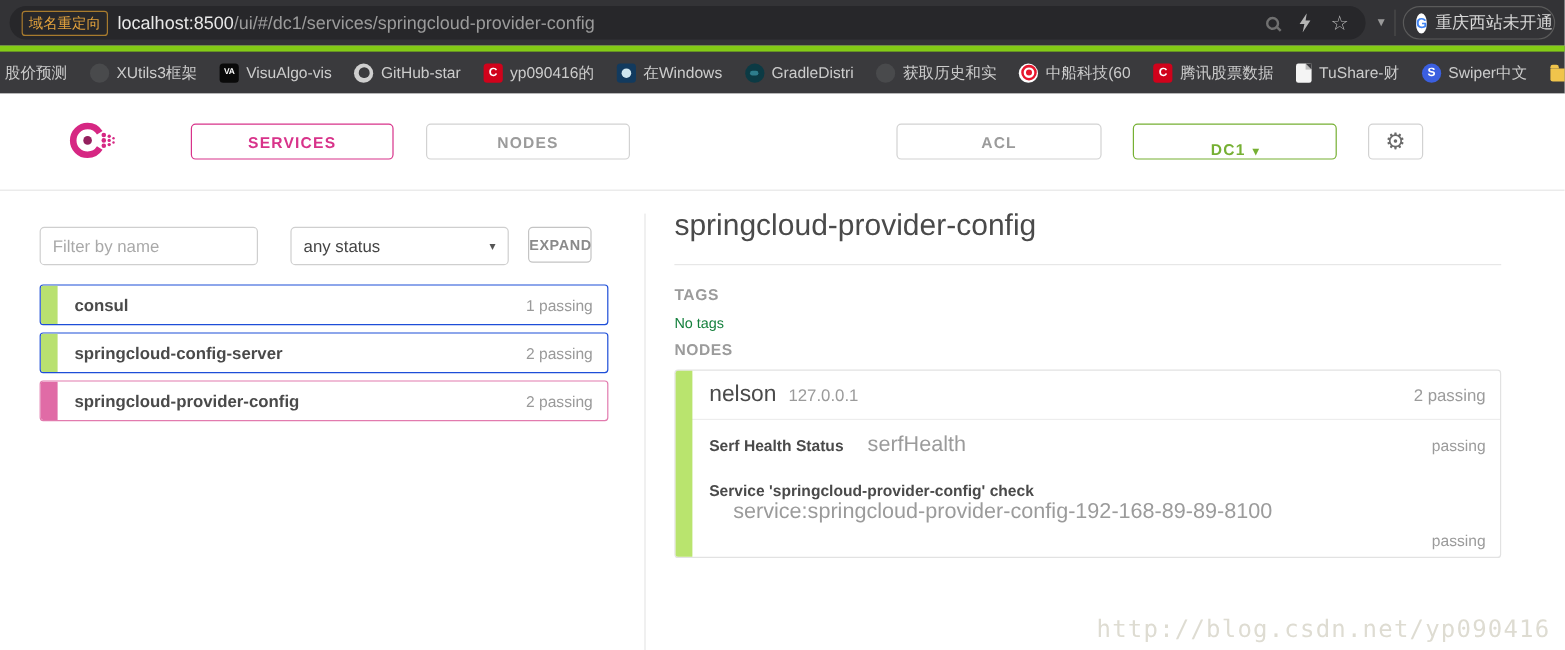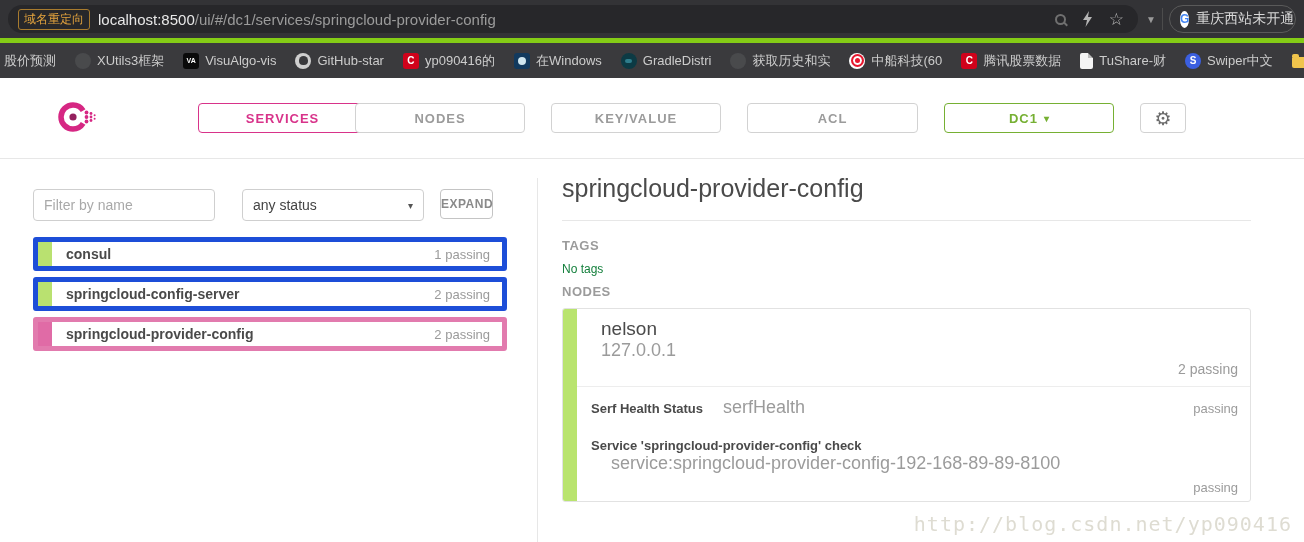--- a/index.html
+++ b/index.html
@@ -47,61 +47,61 @@
 
   
   .app { position:relative; height:464px; background:#fff; }
   .logo { position:absolute; left:56px; top:18px; }
   .nav-btn { position:absolute; top:25px; height:30px; border:1px solid #d2d2d2; border-radius:4px; background:#fff;
              font-size:13px; font-weight:bold; letter-spacing:1px; color:#9b9b9b;
              display:flex; align-items:center; justify-content:center; cursor:pointer; }
   .nav-btn.active { color:#d8338a; border-color:#d8338a; }
   .nav-btn.dc { color:#76b033; border-color:#76b033; }
   .nav-btn .caret { font-size:10px; margin-left:6px; letter-spacing:0; }
-  #btn-services { left:159px; width:169px;margin-left:39px; }
+  #btn-services { left:159px; width:169px; }
   #btn-nodes    { left:355px; width:170px; }
   #btn-kv       { left:551px; width:170px; }
   #btn-acl      { left:747px; width:171px; }
-  #btn-dc       { left:944px; width:170px; }
+  #btn-dc       { left:944px; width:170px;align-items:flex-end; }
   #btn-gear     { left:1140px; width:46px; color:#6b6b6b; font-size:19px; font-weight:normal; letter-spacing:0; }
   .header-divider { position:absolute; left:0; right:0; top:80px; height:1px; background:#e7e7e7; }
   .v-divider { position:absolute; left:537px; top:100px; bottom:0; width:1px; background:#e7e7e7; }
 
   
   .sidebar { position:absolute; left:33px; top:111px; width:474px; }
   .filter-row { display:flex; align-items:flex-start; }
   .filter-input { width:182px; height:32px; border:1px solid #cfcfcf; border-radius:4px; padding:0 10px; font-size:14px; color:#444; outline:none; font-family:inherit; }
   .filter-input::placeholder { color:#a9a9a9; }
   .status-select { margin-left:27px; width:182px; height:32px; border:1px solid #cfcfcf; border-radius:4px; padding:0 10px; font-size:14px; color:#444;
                    display:flex; align-items:center; justify-content:space-between; cursor:pointer; }
   .status-select .caret { font-size:10px; color:#555; }
   .expand-btn { margin-left:16px; width:53px; height:30px; border:1px solid #c4c4c4; border-radius:4px; background:#fff;
                 font-size:12px; font-weight:bold; color:#8a8a8a; letter-spacing:.5px; cursor:pointer; }
   .svc-list { margin-top:16px; }
-  .svc-item { position:relative; width:474px; height:34px; border:5px solid #1d4ed8; border-radius:3px; margin-bottom:6px;
+  .svc-item { position:relative; width:474px; height:34px; border:1px solid #1d4ed8; border-radius:3px; margin-bottom:6px;
               display:flex; align-items:center; background:#fff; cursor:pointer; overflow:hidden; }
   .svc-item.selected { border-color:#e27bae; }
   .svc-bar { position:absolute; left:0; top:0; bottom:0; width:14px; }
   .svc-bar.green { background:#b9e170; }
   .svc-bar.pink { background:#e06ba6; }
   .svc-name { margin-left:28px; font-size:14px; font-weight:bold; color:#4a4a4a; }
   .svc-count { margin-left:auto; margin-right:12px; font-size:13px; color:#9a9a9a; }
 
   
   .main { position:absolute; left:562px; top:96px; width:689px; }
   .page-title { font-size:25px; color:#4a4a4a; font-weight:400; }
   .title-divider { height:1px; background:#e7e7e7; margin-top:17px; }
   .section-label { margin-top:17px; font-size:13px; font-weight:bold; color:#9b9b9b; letter-spacing:.5px; }
   .tags-value { margin-top:9px; font-size:12px; color:#15803d; }
   .nodes-label { margin-top:8px; }
   .node-card { margin-top:9px; position:relative; border:1px solid #e2e2e2; border-radius:3px; background:#fff; }
   .node-bar { position:absolute; left:0; top:0; bottom:0; width:14px; background:#b9e46e; border-radius:2px 0 0 2px; }
-  .node-header { display:flex; align-items:baseline; padding:9px 12px 9px 28px; border-bottom:1px solid #ededed;flex-direction:column; }
+  .node-header { display:flex; align-items:baseline; padding:9px 12px 9px 28px; border-bottom:1px solid #ededed; }
   .node-name { font-size:19px; color:#4a4a4a; }
-  .node-ip { font-size:18px; color:#9b9b9b; margin-left:10px; }
+  .node-ip { font-size:14px; color:#9b9b9b; margin-left:10px; }
   .node-status { margin-left:auto; font-size:14px; color:#9b9b9b; }
   .check-row { padding:10px 12px 10px 28px; display:flex; align-items:baseline; flex-wrap:wrap; }
   .check-name { font-size:13px; font-weight:bold; color:#4a4a4a; white-space:nowrap; }
   .check-id { font-size:18px; color:#9b9b9b; margin-left:20px; }
   .check-status { margin-left:auto; font-size:13px; color:#9b9b9b; }
   .check-status.wrapped { flex-basis:100%; text-align:right; margin-top:6px; margin-bottom:-4px; }
 
   .watermark { position:absolute; right:12px; bottom:6px; font-family:"DejaVu Sans Mono", monospace; font-size:20px; color:#dedcd2; letter-spacing:1px; }
 </style>
 </head>
@@ -195,21 +195,20 @@
       <circle cx="35" cy="17.5" r="1.4" fill="#d62783"></circle>
       <circle cx="35" cy="21" r="1.4" fill="#d62783"></circle>
       <circle cx="35" cy="24.5" r="1.4" fill="#d62783"></circle>
       <circle cx="38.6" cy="19.2" r="1" fill="#d62783"></circle>
       <circle cx="38.6" cy="22.8" r="1" fill="#d62783"></circle>
     </svg>
   </div>
 
   <button class="nav-btn active" id="btn-services">SERVICES</button>
   <button class="nav-btn" id="btn-nodes">NODES</button>
-  <button class="nav-btn" id="btn-kv">KEY/VALUE</button>
   <button class="nav-btn" id="btn-acl">ACL</button>
   <button class="nav-btn dc" id="btn-dc">
       <span>DC1</span>
       <span class="caret">▾</span>
     </button>
   <button class="nav-btn" id="btn-gear">
       <span>⚙</span>
     </button>
 
   <div class="header-divider"></div>

